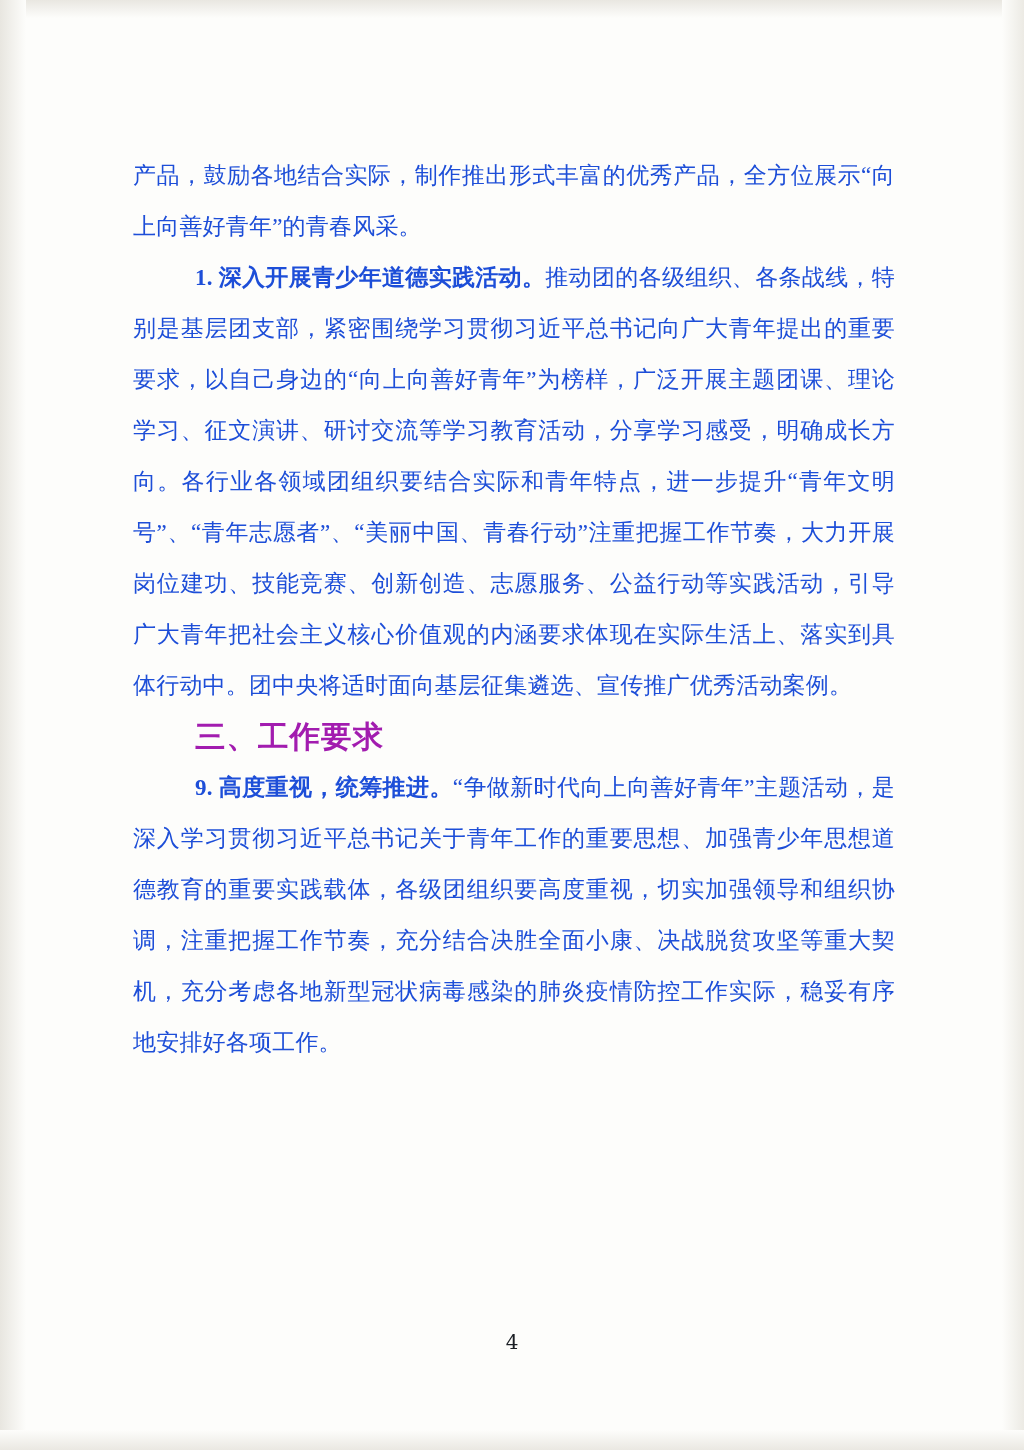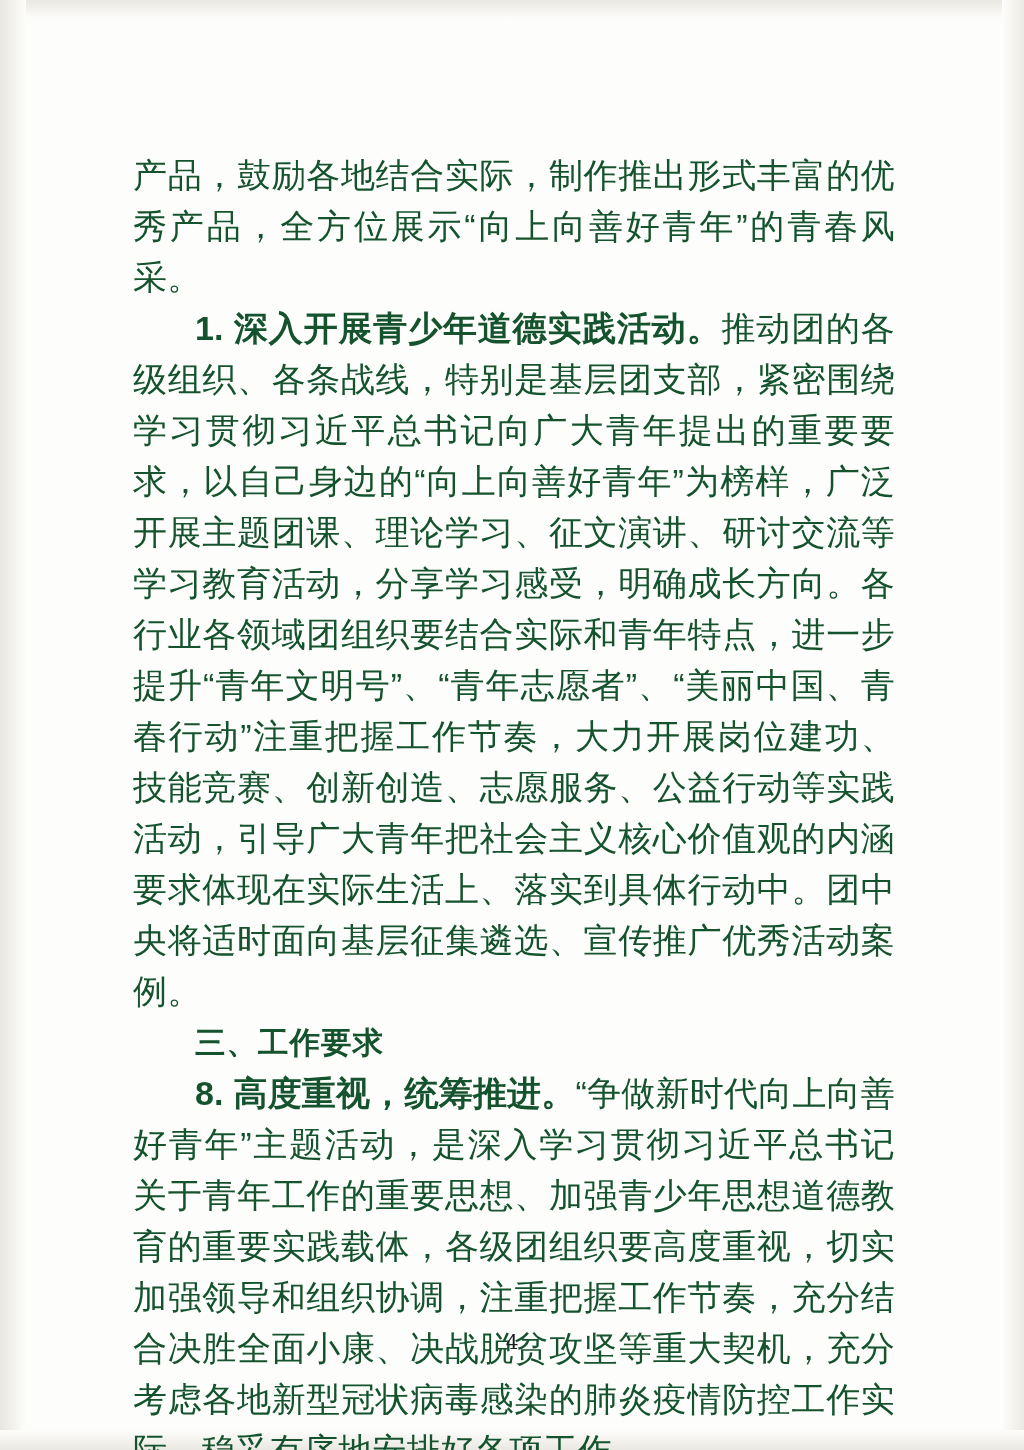--- a/index.html
+++ b/index.html
@@ -48,40 +48,40 @@
     pointer-events: none;
   }
   .content {
     position: absolute;
     top: 150px;
     left: 133px;
     width: 762px;
   }
   p.para {
     margin: 0 0 0 0;
-    font-size: 34px;
+    font-size: 23px;
     line-height: 51px;
-    color: #14532d;
+    color: #1d4ed8;
     text-align: justify;
     text-justify: inter-ideograph;
     letter-spacing: 0.2px;
-    font-family: Liberation Sans, sans-serif;
+    font-family: Liberation Serif, serif;
   }
   p.indent2 {
     text-indent: 62px;
   }
   .lead-bold {
     font-weight: bold;
   }
   .section-heading {
     margin: 0;
     font-size: 30.5px;
     line-height: 51px;
     font-weight: bold;
-    color: #14532d;
+    color: #a21caf;
     text-indent: 62px;
     font-family: "DejaVu Sans", "Liberation Sans", sans-serif;
     letter-spacing: 1px;
   }
   .page-number {
     position: absolute;
     bottom: 96px;
     left: 0;
     width: 100%;
     text-align: center;
@@ -105,19 +105,19 @@
       <span>产品，鼓励各地结合实际，制作推出形式丰富的优秀产品，全方位展示“向上向善好青年”的青春风采。</span>
     </p>
 
     <p class="para indent2">
       <span class="lead-bold">1. 深入开展青少年道德实践活动。</span><span>推动团的各级组织、各条战线，特别是基层团支部，紧密围绕学习贯彻习近平总书记向广大青年提出的重要要求，以自己身边的“向上向善好青年”为榜样，广泛开展主题团课、理论学习、征文演讲、研讨交流等学习教育活动，分享学习感受，明确成长方向。各行业各领域团组织要结合实际和青年特点，进一步提升“青年文明号”、“青年志愿者”、“美丽中国、青春行动”注重把握工作节奏，大力开展岗位建功、技能竞赛、创新创造、志愿服务、公益行动等实践活动，引导广大青年把社会主义核心价值观的内涵要求体现在实际生活上、落实到具体行动中。团中央将适时面向基层征集遴选、宣传推广优秀活动案例。</span>
     </p>
 
     <p class="section-heading">三、工作要求</p>
 
     <p class="para indent2">
-      <span class="lead-bold">8. 高度重视，统筹推进。</span><span>“争做新时代向上向善好青年”主题活动，是深入学习贯彻习近平总书记关于青年工作的重要思想、加强青少年思想道德教育的重要实践载体，各级团组织要高度重视，切实加强领导和组织协调，注重把握工作节奏，充分结合决胜全面小康、决战脱贫攻坚等重大契机，充分考虑各地新型冠状病毒感染的肺炎疫情防控工作实际，稳妥有序地安排好各项工作。</span>
+      <span class="lead-bold">9. 高度重视，统筹推进。</span><span>“争做新时代向上向善好青年”主题活动，是深入学习贯彻习近平总书记关于青年工作的重要思想、加强青少年思想道德教育的重要实践载体，各级团组织要高度重视，切实加强领导和组织协调，注重把握工作节奏，充分结合决胜全面小康、决战脱贫攻坚等重大契机，充分考虑各地新型冠状病毒感染的肺炎疫情防控工作实际，稳妥有序地安排好各项工作。</span>
     </p>
 
   </div>
 
   <div class="page-number">4</div>
 </div>
 
 </body></html>

